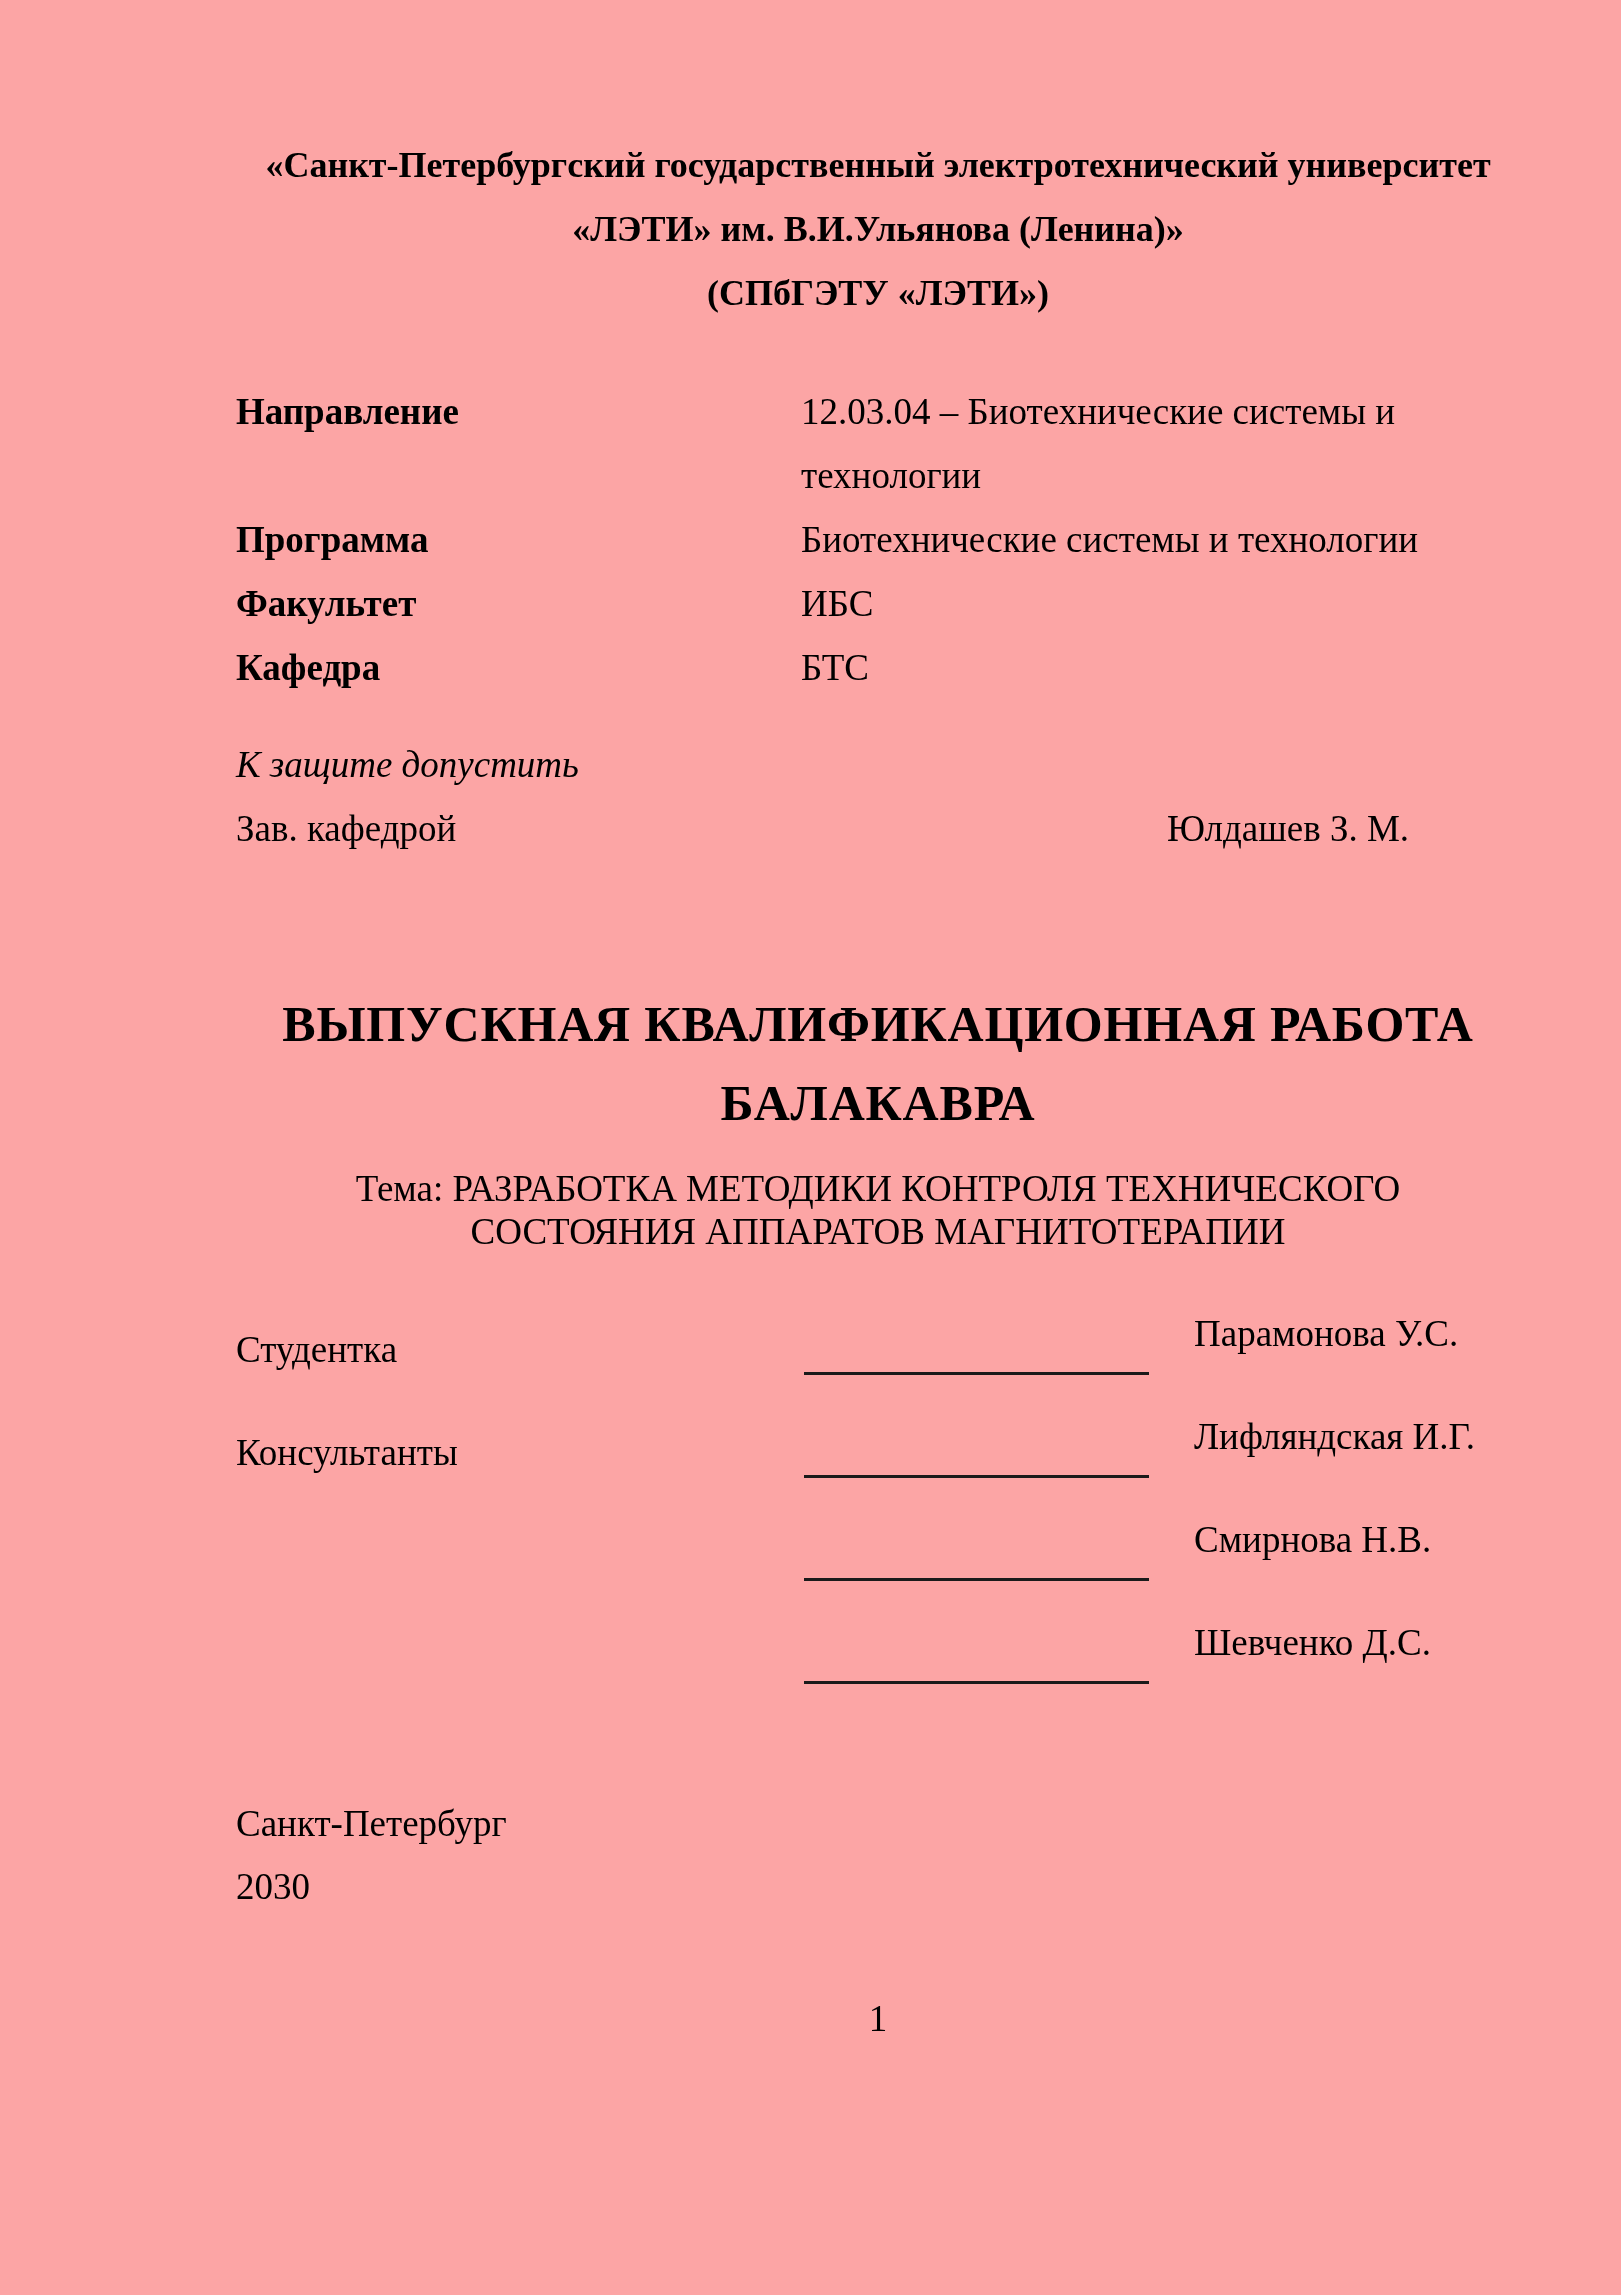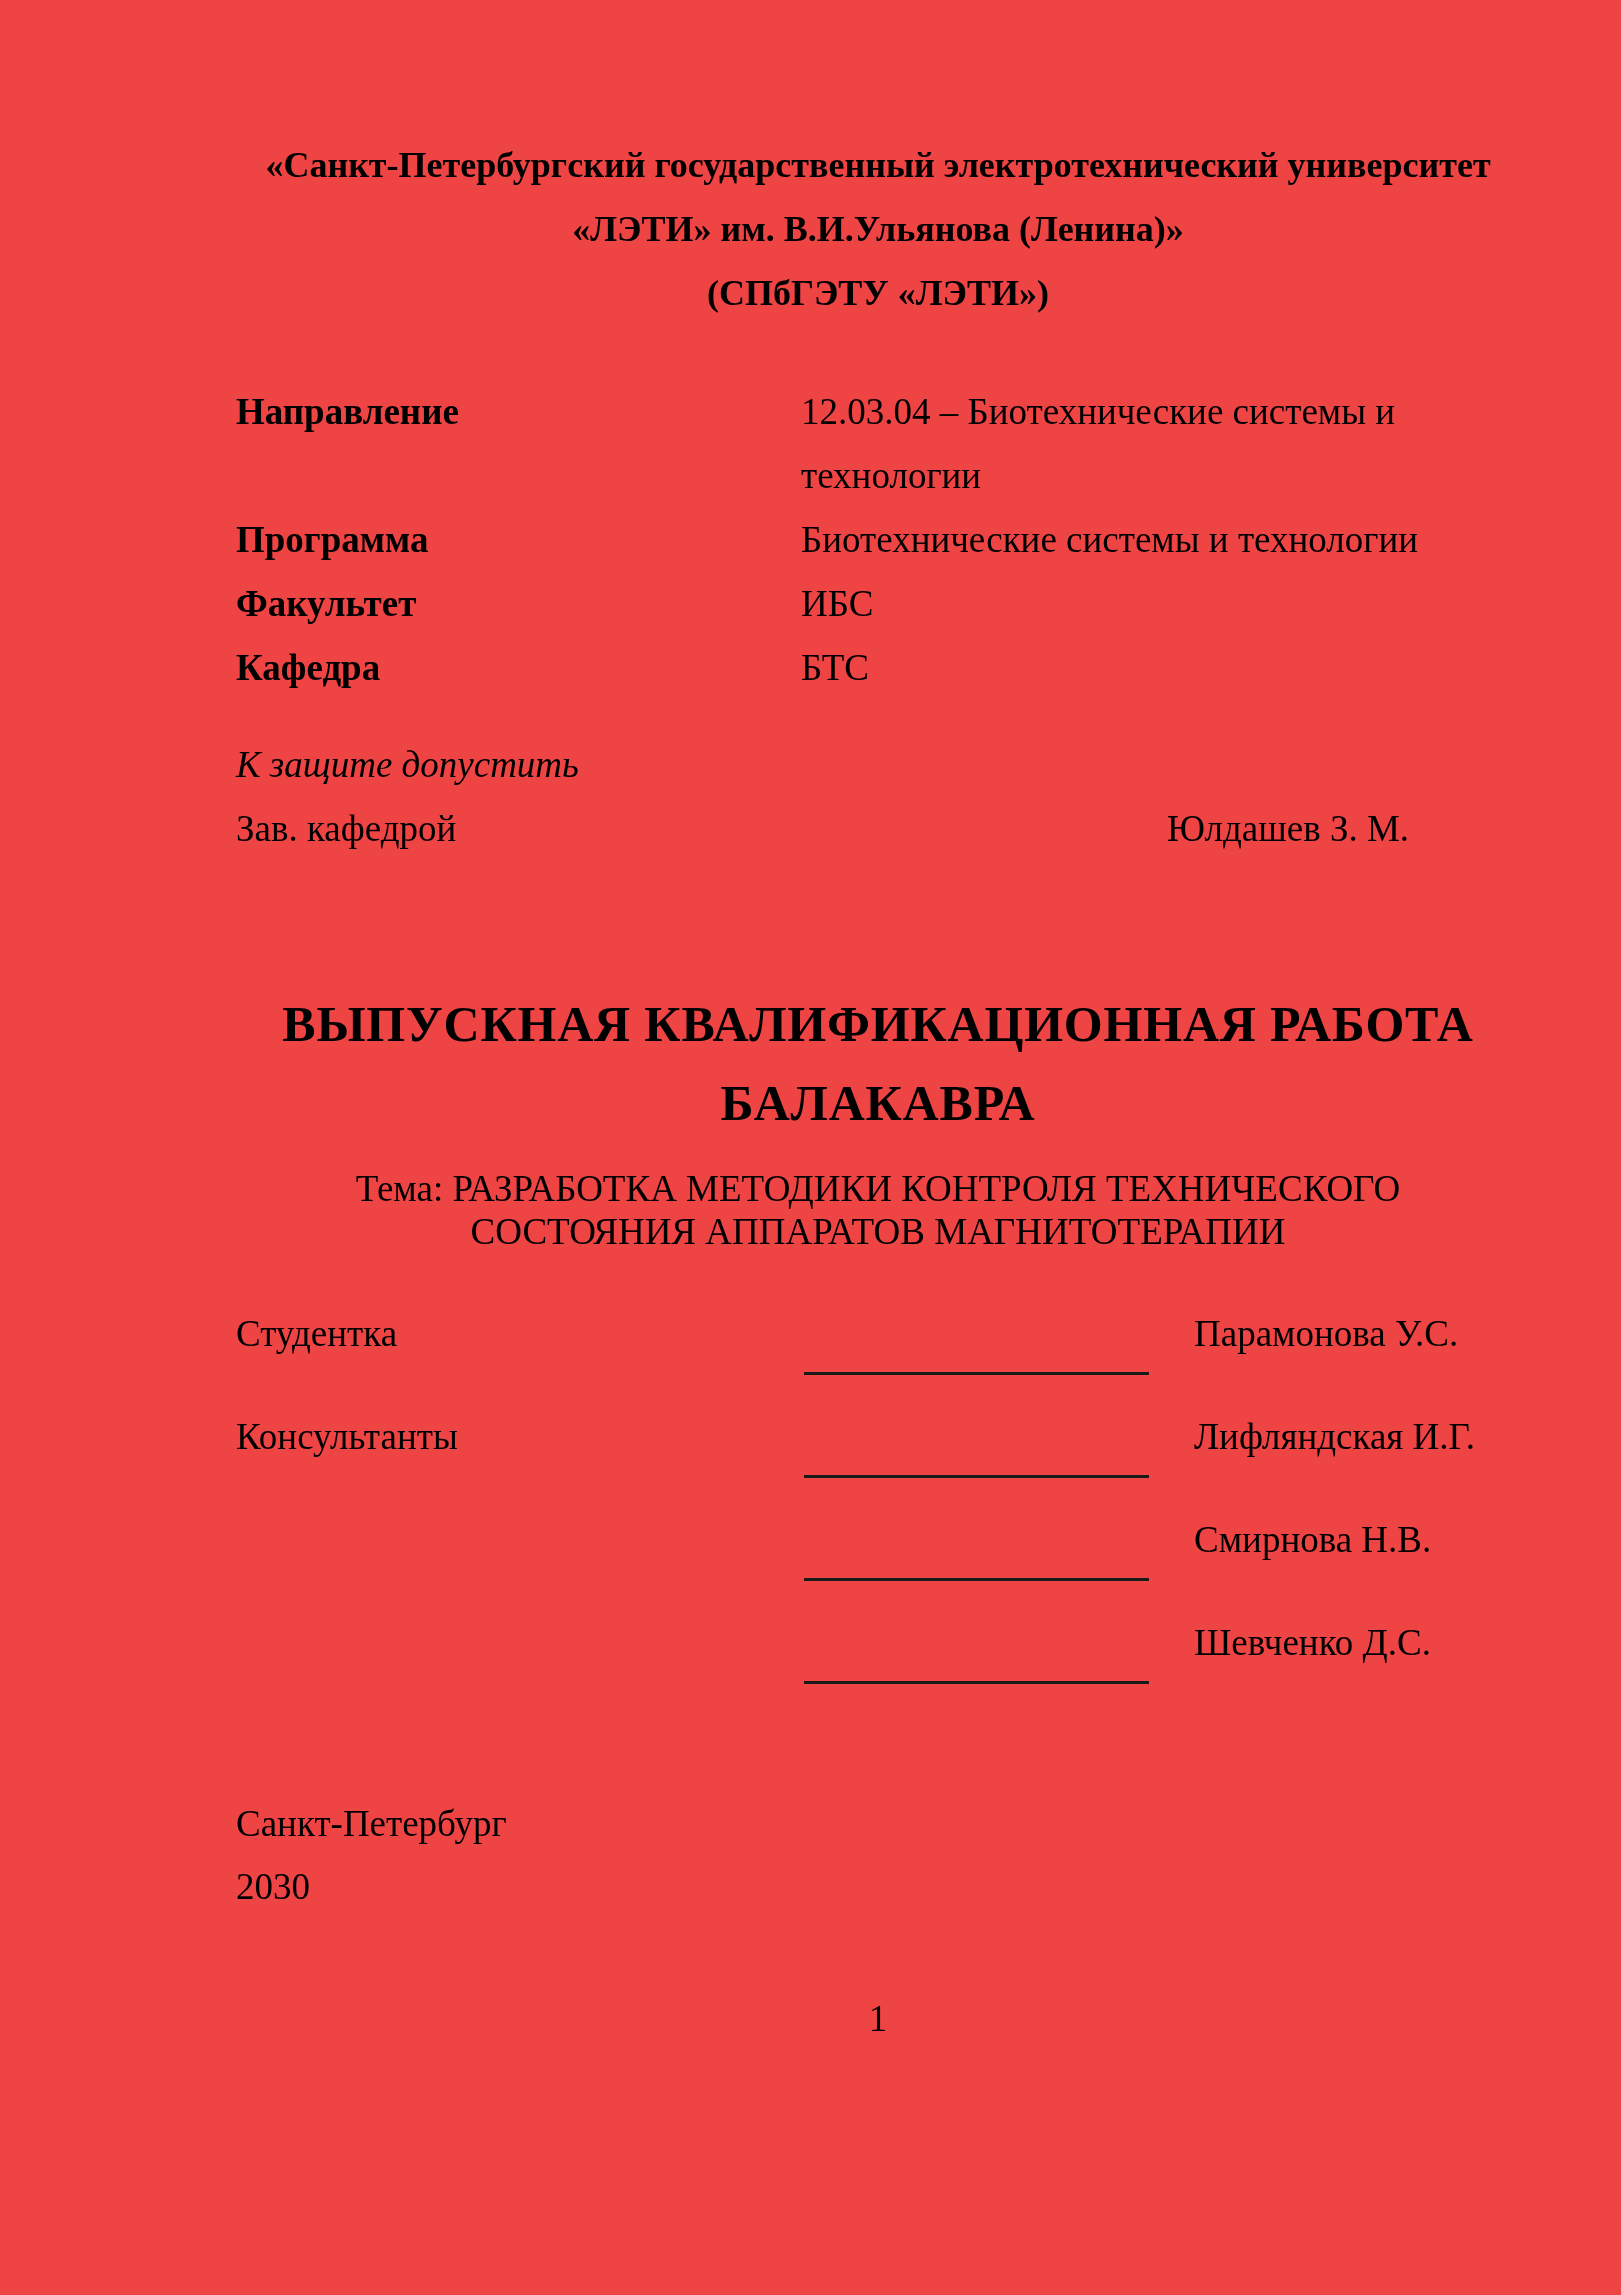--- a/index.html
+++ b/index.html
@@ -2,21 +2,21 @@
 <html style="font-size:12.6px"><head>
 <meta charset="utf-8">
 <style>
   html, body { margin: 0; padding: 0; background: #ffffff; }
   .page {
     position: relative;
     width: 1622px;
     height: 2295px;
     box-sizing: border-box;
     padding: 133px 102px 0 236px;
-    background: #ef4444;
+    background: #fca5a5;
     color: #000000;
     font-family: "Liberation Serif", "DejaVu Serif", serif;
     font-size: 37px;
     overflow: hidden;
   }
 
   
   .doc-header {
     text-align: center;
     font-weight: bold;
@@ -58,21 +58,21 @@
     text-align: center;
     font-weight: normal;
     line-height: 43px;
     white-space: nowrap;
   }
 
   
   .signatures { margin-top: 59px; }
   .sig-row { position: relative; height: 43px; line-height: 43px; margin-top: 60px; }
   .sig-row:first-child { margin-top: 0; }
-  .sig-role { position: absolute; left: 0; top: 0; }
+  .sig-role { position: absolute; left: 0; top: 16px; }
   .sig-qual { position: absolute; left: 377px; top: 0; }
   .sig-line {
     position: absolute;
     left: 568px;
     top: 60px;
     width: 345px;
     border-top: 3.9px solid #1a1a1a;
   }
   .sig-name { position: absolute; left: 958px; top: 0; }
 

